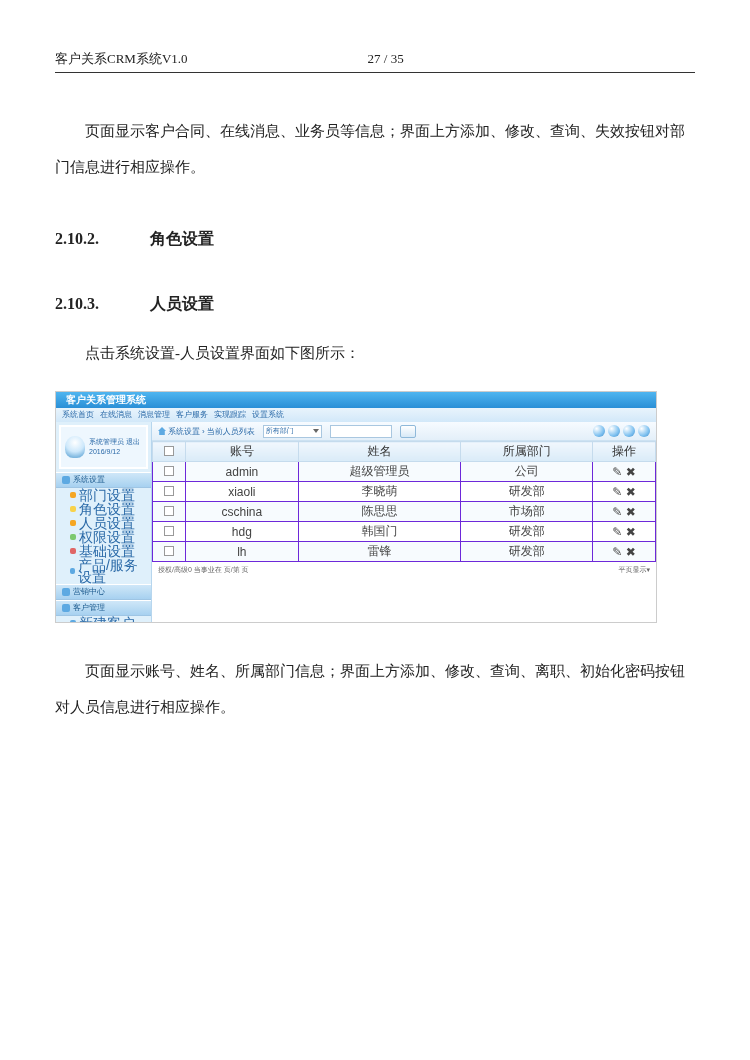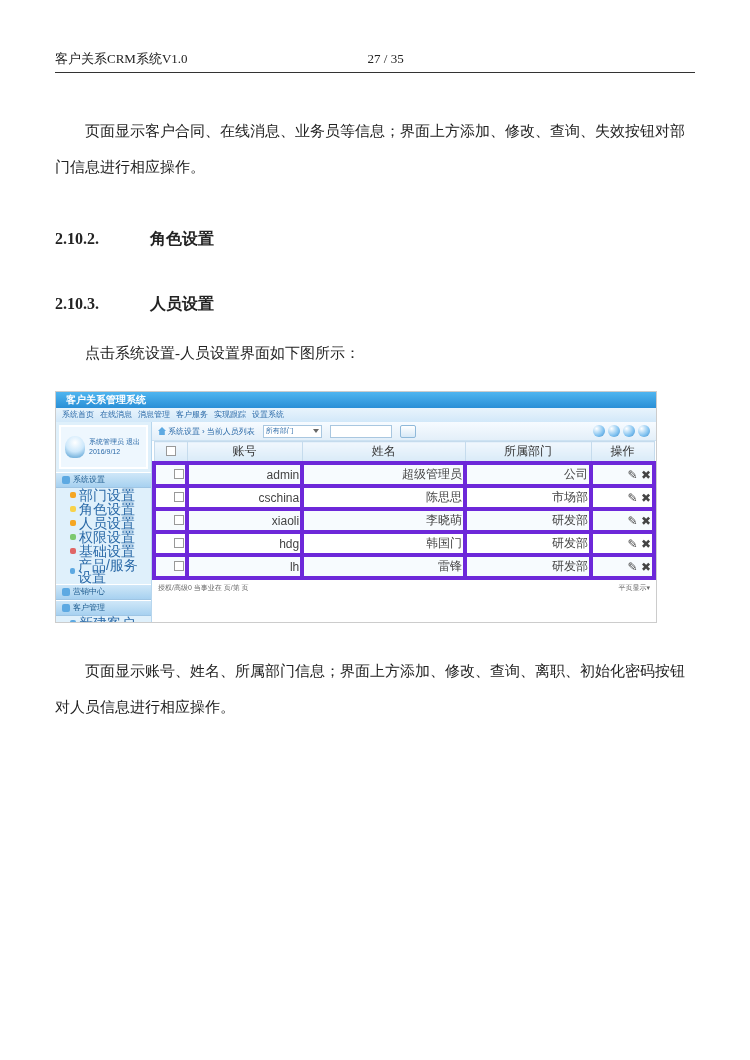--- a/index.html
+++ b/index.html
@@ -29,21 +29,21 @@
   .toolbar .bc{display:flex;gap:2px;align-items:center}
   .toolbar .bc .home{width:8px;height:8px;background:#5da9e2;clip-path:polygon(50% 0,100% 50%,85% 50%,85% 100%,15% 100%,15% 50%,0 50%)}
   .toolbar .sel{width:55px;height:11px;border:1px solid #a9c7e0;background:#fff;font-size:7px;padding-left:2px;display:flex;align-items:center;justify-content:space-between}
   .toolbar .sel .ar{width:0;height:0;border-left:3px solid transparent;border-right:3px solid transparent;border-top:4px solid #666;margin-right:2px}
   .toolbar .inp{width:60px;height:11px;border:1px solid #a9c7e0;background:#fff}
   .toolbar .btn{width:14px;height:11px;border:1px solid #8fb9da;background:linear-gradient(#fff,#d7e9f7);border-radius:2px}
   .pager{margin-left:auto;margin-right:6px;display:flex;gap:3px}
   .pager span{width:12px;height:12px;border-radius:50%;background:radial-gradient(circle at 30% 30%,#fff,#7fc1f0 60%,#3d8cc9);display:inline-block}
   table.grid{width:100%;border-collapse:collapse;font-size:12px}
   table.grid th{background:linear-gradient(#f1f7fd,#d9ebf8);border:1px solid #c5dbed;height:15px;font-weight:normal;color:#333}
-  table.grid td{border:4px solid #6d28d9;height:12px;text-align:right;color:#444}
+  table.grid td{border:1px solid #6d28d9;height:12px;text-align:center;color:#444}
   table.grid tr:nth-child(odd) td{background:#f7fbfe}
   .cb{width:8px;height:8px;border:1px solid #999;background:#fff;display:inline-block}
   .ops{color:#e07c3a}
   .footer-row{font-size:7px;color:#666;padding:3px 6px;display:flex}
   .footer-row .r{margin-left:auto}
 </style>
 </head>
 <body>
 
 <div class="page">
@@ -157,30 +157,30 @@
           <tbody id="tbody">
               <tr>
                 <td><span class="cb"></span></td>
                 <td>admin</td>
                 <td>超级管理员</td>
                 <td>公司</td>
                 <td class="ops">✎  ✖</td>
               </tr>
               <tr>
                 <td><span class="cb"></span></td>
+                <td>xiaoli</td>
+                <td>李晓萌</td>
+                <td>研发部</td>
+                <td class="ops">✎  ✖</td>
+              </tr>
+              <tr>
+                <td><span class="cb"></span></td>
                 <td>cschina</td>
                 <td>陈思思</td>
                 <td>市场部</td>
-                <td class="ops">✎  ✖</td>
-              </tr>
-              <tr>
-                <td><span class="cb"></span></td>
-                <td>xiaoli</td>
-                <td>李晓萌</td>
-                <td>研发部</td>
                 <td class="ops">✎  ✖</td>
               </tr>
               <tr>
                 <td><span class="cb"></span></td>
                 <td>hdg</td>
                 <td>韩国门</td>
                 <td>研发部</td>
                 <td class="ops">✎  ✖</td>
               </tr>
               <tr>

